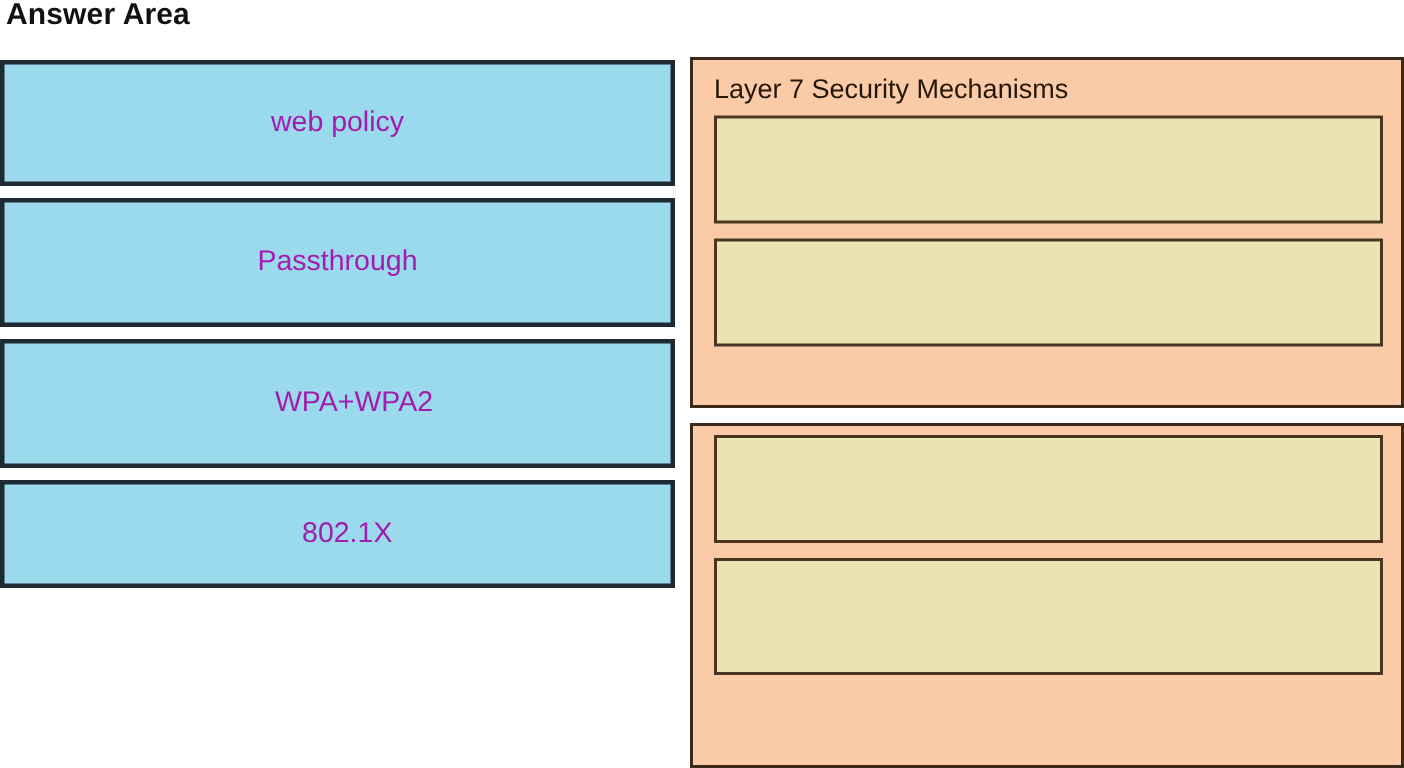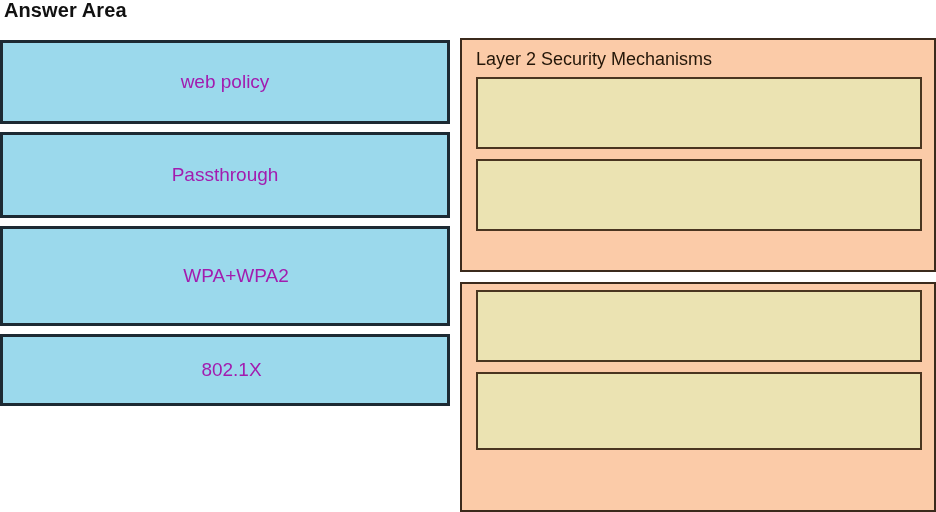--- a/index.html
+++ b/index.html
@@ -42,21 +42,21 @@
     border: 3px solid #1d2a33;
     display: flex;
     align-items: center;
     justify-content: center;
     color: #a21caf;
     font-size: 19px;
     line-height: 22px;
   }
   .drag-card.h1 { height: 84px; }
   .drag-card.h2 { height: 86px; }
-  .drag-card.h3 { height: 100px; padding-left: 22px; }
+  .drag-card.h3 { height: 86px; padding-left: 22px; }
   .drag-card.h4 { height: 72px; padding-left: 13px; }
 
   
   #drop-panels {
     position: absolute;
     left: 460px;
     top: 38px;
     width: 476px;
   }
   .drop-panel {
@@ -109,21 +109,21 @@
 
   <div class="drag-card h4">
     <span>802.1X</span>
   </div>
 
 </div>
 
 <div id="drop-panels">
 
   <div class="drop-panel panel-1">
-    <div class="panel-header">Layer 2 Security Mechanisms</div>
+    <div class="panel-header">Layer 7 Security Mechanisms</div>
     <div class="drop-zone z1"></div>
     <div class="drop-zone z2"></div>
   </div>
 
   <div class="drop-panel panel-2">
     <div class="drop-zone z1"></div>
     <div class="drop-zone z2"></div>
   </div>
 
 </div>

